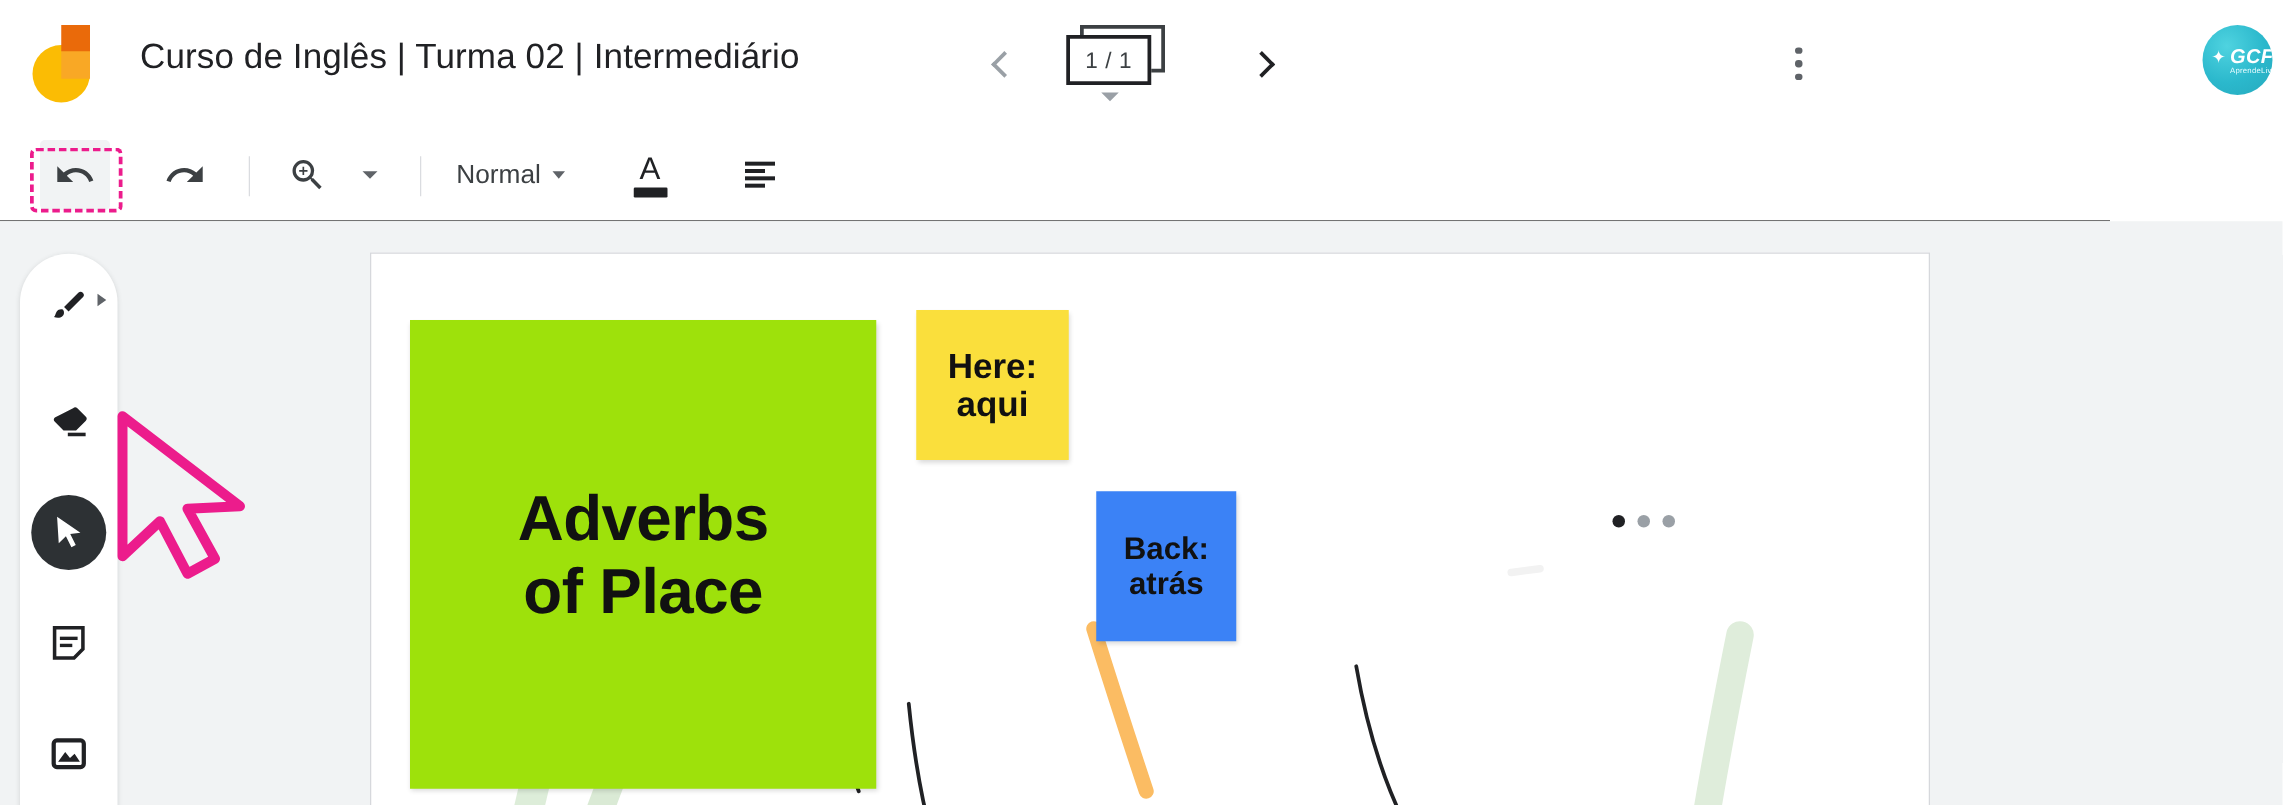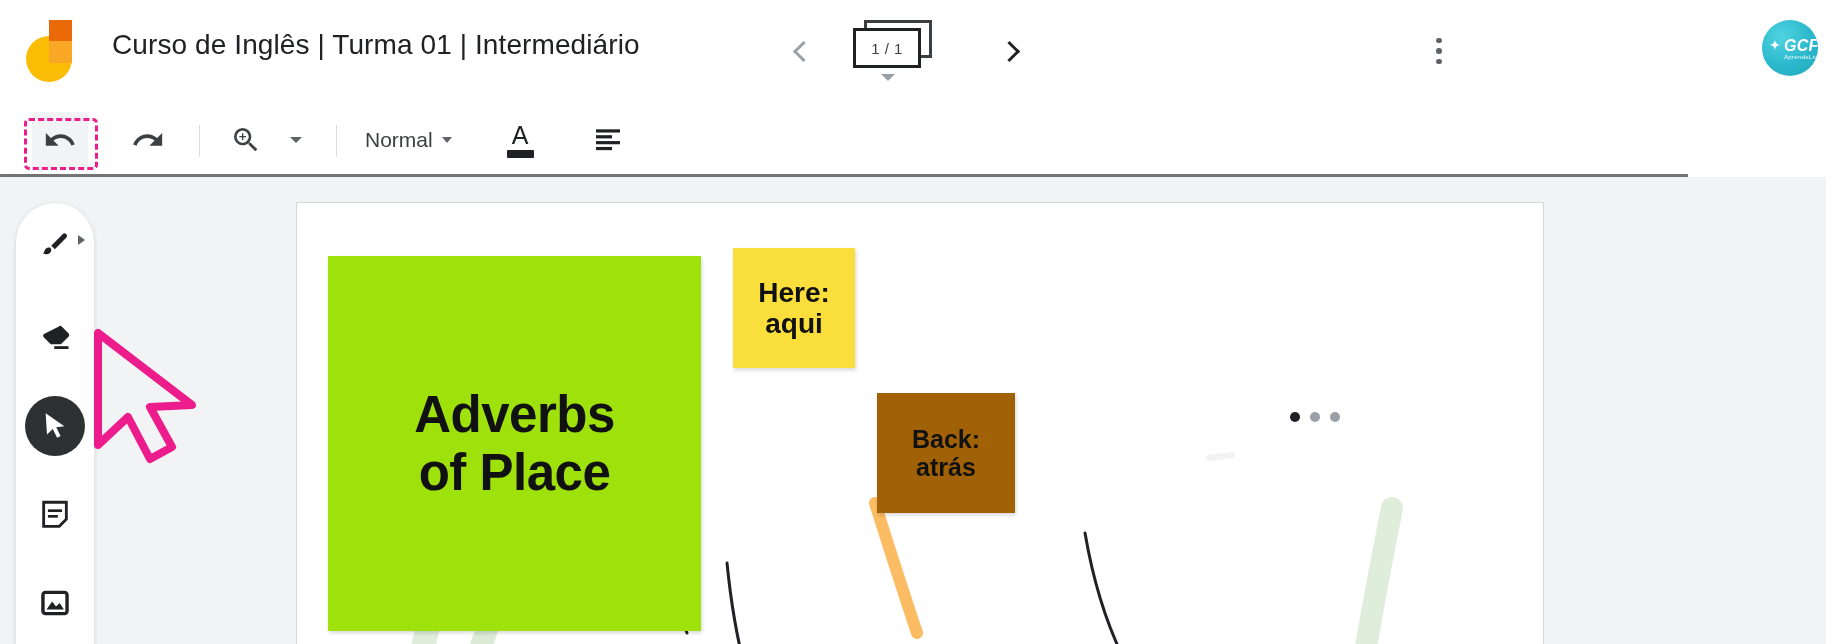--- a/index.html
+++ b/index.html
@@ -65,21 +65,21 @@
   .frame-back {
     position: absolute; left: 11px; top: 0;
     width: 68px; height: 38px;
     border: 3px solid #3c4043; background: #fff;
   }
   .frame-front {
     position: absolute; left: 0; top: 8px;
     width: 68px; height: 40px;
     border: 3.4px solid #202124; background: #fff;
     display: flex; align-items: center; justify-content: center;
-    font-size: 15px; color: #3c4043; letter-spacing: .5px; text-align: right;
+    font-size: 18px; color: #3c4043; letter-spacing: .5px; text-align: right;
   }
   .frame-caret {
     position: absolute; left: 28px; top: 54px;
     width: 0; height: 0;
     border-left: 7px solid transparent; border-right: 7px solid transparent;
     border-top: 7px solid #9aa0a6;
   }
 
   
   .kebab {
@@ -137,21 +137,21 @@
   .avatar-mark {
     position: absolute; left: 7px; top: 18px;
     color: #ffffff; font-size: 14px; line-height: 1;
   }
 
   
   .toolbar {
     position: absolute; left: 0; top: 103px;
     width: 1688px; height: 74px;
     background: #ffffff;
-    border-bottom: 3px solid #737373;
+    border-bottom: 1px solid #737373;
   }
   .tb-btn {
     position: absolute; top: 9px;
     width: 56px; height: 56px;
     display: flex; align-items: center; justify-content: center;
     border: none; background: none; cursor: pointer; border-radius: 4px;
   }
   .undo-btn { left: 32px; background: #f1f3f4; }
   .redo-btn { left: 120px; }
   .tb-icon-svg { display: block; }
@@ -251,22 +251,22 @@
   }
   .sticky-green {
     left: 31px; top: 53px; width: 373px; height: 375px;
     background: #9EE10B; font-size: 51px; letter-spacing: -.5px;
   }
   .sticky-here {
     left: 436px; top: 45px; width: 122px; height: 120px;
     background: #FADF3C; font-size: 28px;
   }
   .sticky-back {
-    left: 580px; top: 190px; width: 138px; height: 120px;
-    background: #a16207; font-size: 25px;
+    left: 580px; top: 190px; width: 112px; height: 120px;
+    background: #3b82f6; font-size: 25px;
   }
 
   .load-dots {
     position: absolute; left: 993px; top: 209px;
     display: flex; gap: 10px; align-items: center;
   }
   .load-dots i { width: 10px; height: 10px; border-radius: 50%; display:block; }
   .d1 { background: #202124; }
   .d2, .d3 { background: #9aa0a6; }
 
@@ -283,21 +283,21 @@
 <body>
 
 <div class="header">
 
   <div class="logo-wrap">
     <div class="logo-circle"></div>
     <div class="logo-sq-bottom"></div>
     <div class="logo-sq-top"></div>
   </div>
 
-  <div class="doc-title">Curso de Inglês | Turma 01 | Intermediário</div>
+  <div class="doc-title">Curso de Inglês | Turma 02 | Intermediário</div>
 
   <div class="frame-nav">
     <button class="nav-arrow nav-prev">
       <span class="chev chev-l"></span>
     </button>
 
     <div class="frame-counter">
       <div class="frame-back"></div>
       <div class="frame-front">1 / 1</div>
       <div class="frame-caret"></div>

